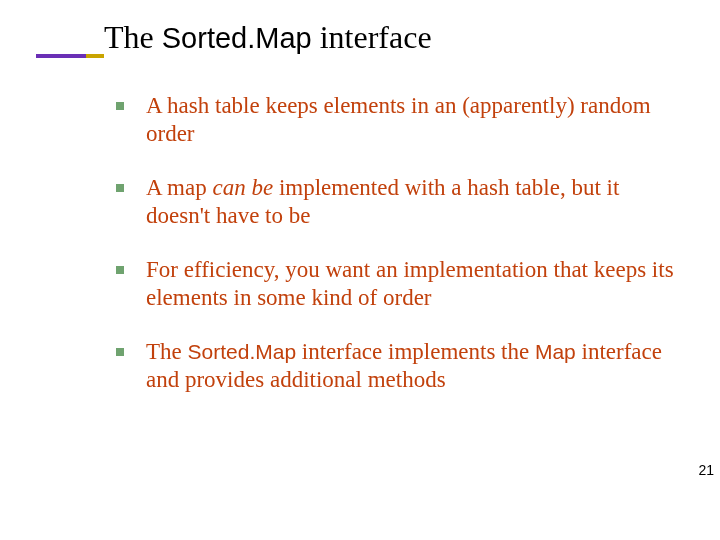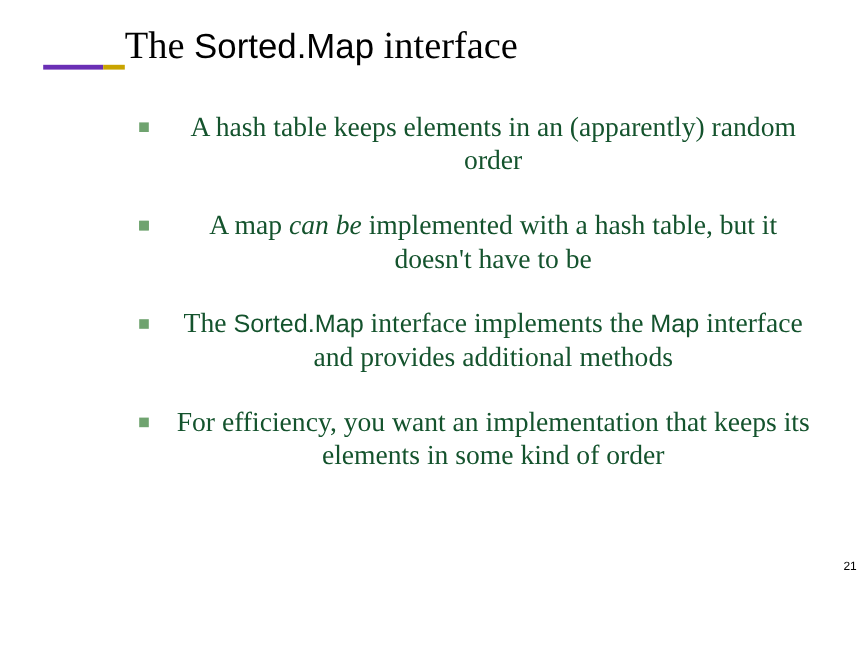--- a/index.html
+++ b/index.html
@@ -51,22 +51,21 @@
     list-style: none;
     margin: 0;
     padding: 0;
   }
   ul.bullets > li {
     position: relative;
     padding-left: 30px;
     font-size: 23px;
     line-height: 1.22;
     margin-bottom: 26px;
-    color: #14532d;
-    text-align: center;
+    color: #c2410c;
   }
   ul.bullets > li .sq {
     position: absolute;
     left: 0px;
     top: 10px;
     width: 8px;
     height: 8px;
   }
   .code-inline {
     font-family: Verdana, Geneva, sans-serif;
@@ -74,21 +73,21 @@
   }
   .italic {
     font-style: italic;
     margin-top: 24px;
   }
   .page-num {
     position: absolute;
     right: 6px;
     bottom: 6px;
     font-family: Arial, Helvetica, sans-serif;
-    font-size: 10px;
+    font-size: 14px;
     color: #000000;
   }
 </style>
 </head>
 <body>
 
 <div class="slide">
 
   <div class="title-accent">
     <div class="bar" style="width:50px;background:#6a2fb5;"></div>
@@ -97,20 +96,20 @@
 
   <div class="title">
     <span>The </span><span class="code">Sorted.Map</span><span> interface</span>
   </div>
 
   <div class="body">
     <ul class="bullets">
         <li><span class="sq" style="background: rgb(111, 163, 111);"></span><span>A hash table keeps elements in an (apparently) random order</span></li>
         <li><span class="sq" style="background: rgb(111, 163, 111);"></span></li>
         <li><span class="sq" style="background: rgb(111, 163, 111);"></span><span>A map </span><span class="italic">can be</span><span> implemented with a hash table, but it doesn't have to be</span></li>
+        <li><span class="sq" style="background: rgb(111, 163, 111);"></span><span>For efficiency, you want an implementation that keeps its elements in some kind of order</span></li>
         <li><span class="sq" style="background: rgb(111, 163, 111);"></span><span>The </span><span class="code-inline">Sorted.Map</span><span> interface implements the </span><span class="code-inline">Map</span><span> interface and provides additional methods</span></li>
-        <li><span class="sq" style="background: rgb(111, 163, 111);"></span><span>For efficiency, you want an implementation that keeps its elements in some kind of order</span></li>
       </ul>
   </div>
 
   <div class="page-num">21</div>
 
 </div>
 
 </body></html>

